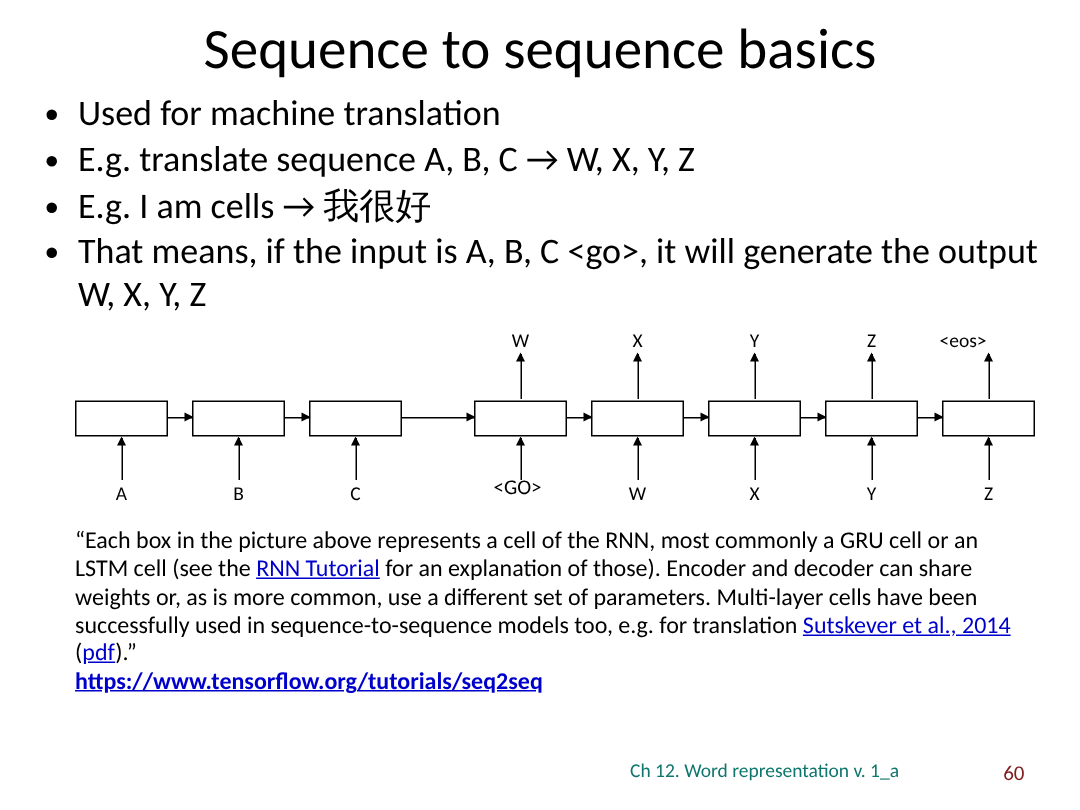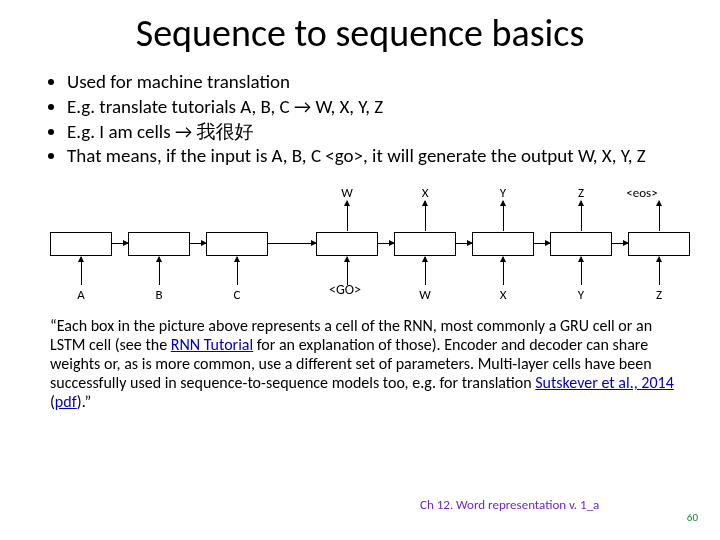--- a/index.html
+++ b/index.html
@@ -1,44 +1,44 @@
 <!DOCTYPE html>
 <html><head>
 <meta charset="utf-8">
 <style>
   html,body{margin:0;padding:0;width:720px;height:540px;background:#fff;font-family:Calibri,Arial,sans-serif;color:#000;overflow:hidden}
   .slide{position:relative;width:720px;height:540px;box-sizing:border-box;padding:10px 28px 0 28px}
   .title{font-size:38px;text-align:center;margin:0 0 6px 0;font-weight:400}
-  ul.bullets{margin:15px;padding-left:24px;font-size:19px;line-height:1.2}
+  ul.bullets{margin:0;padding-left:24px;font-size:24px;line-height:1.2}
   ul.bullets li{margin-bottom:2px}
   .diagram{position:relative;width:640px;height:130px;margin:6px auto 0 auto}
   .cell{position:absolute;top:49px;width:62px;height:24px;border:1px solid #000;background:#fff;box-sizing:border-box}
   .out-lbl,.in-lbl,.go-lbl{position:absolute;font-size:13px;text-align:center;width:52px}
   .out-lbl{top:2px}
   .in-lbl{top:104px}
   .go-lbl{top:98px;width:52px;font-size:14px}
   .v-arr{position:absolute;width:1px;background:#000}
   .v-arr::after{content:"";position:absolute;left:-3px;top:-1px;border-left:3.5px solid transparent;border-right:3.5px solid transparent;border-bottom:6px solid #000}
   .h-arr{position:absolute;top:60px;height:1px;background:#000}
   .h-arr::after{content:"";position:absolute;right:-1px;top:-3px;border-top:3.5px solid transparent;border-bottom:3.5px solid transparent;border-left:6px solid #000}
   .quote{font-size:16px;line-height:1.18;margin:4px 18px 0 22px}
   .quote a{color:#0000cc;text-decoration:underline}
-  .pnum{position:absolute;bottom:16px;right:22px;font-size:11px;color:#15803d}
-  .chapfoot{position:absolute;bottom:28px;left:420px;font-size:13px;color:#6d28d9}
+  .pnum{position:absolute;bottom:16px;right:37px;font-size:14px;color:#7f1d1d}
+  .chapfoot{position:absolute;bottom:18px;left:420px;font-size:13px;color:#0f766e}
 </style>
 </head>
 <body>
 
 <div class="slide">
 
   <h1 class="title">Sequence to sequence basics</h1>
 
   <ul class="bullets">
     <li>Used for machine translation</li>
-    <li>E.g. translate tutorials A, B, C → W, X, Y, Z</li>
+    <li>E.g. translate sequence A, B, C → W, X, Y, Z</li>
     <li>E.g. I am cells → 我很好</li>
     <li>That means, if the input is A, B, C &lt;go&gt;, it will generate the output W, X, Y, Z</li>
   </ul>
 
   <div class="diagram">
 
     <div class="cell" style="left:10px"></div>
     <div class="cell" style="left:88px"></div>
     <div class="cell" style="left:166px"></div>
 
@@ -81,17 +81,18 @@
     <div class="v-arr" style="left:619px;top:18px;height:30px"></div>
     <div class="out-lbl" style="left:281px">W</div>
     <div class="out-lbl" style="left:359px">X</div>
     <div class="out-lbl" style="left:437px">Y</div>
     <div class="out-lbl" style="left:515px">Z</div>
     <div class="out-lbl" style="left:576px">&lt;eos&gt;</div>
   </div>
 
   <div class="quote">
     <span>“Each box in the picture above represents a cell of the RNN, most commonly a GRU cell or an LSTM cell (see the </span><a href="#">RNN Tutorial</a><span> for an explanation of those). Encoder and decoder can share weights or, as is more common, use a different set of parameters. Multi-layer cells have been successfully used in sequence-to-sequence models too, e.g. for translation </span><a href="#">Sutskever et al., 2014</a><span> (</span><a href="#">pdf</a><span>).”</span><br>
+    <a href="#" style="font-weight:bold">https://www.tensorflow.org/tutorials/seq2seq</a>
   </div>
 
   <div class="chapfoot">Ch 12.  Word  representation v. 1_a</div>
   <div class="pnum">60</div>
 </div>
 
 </body></html>

